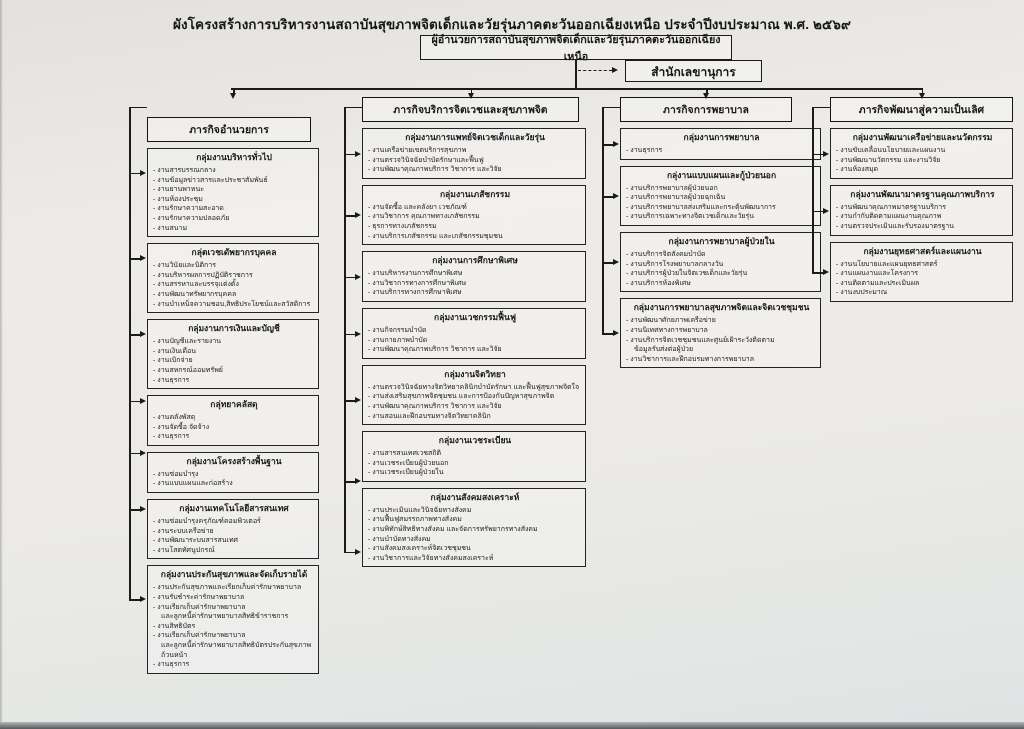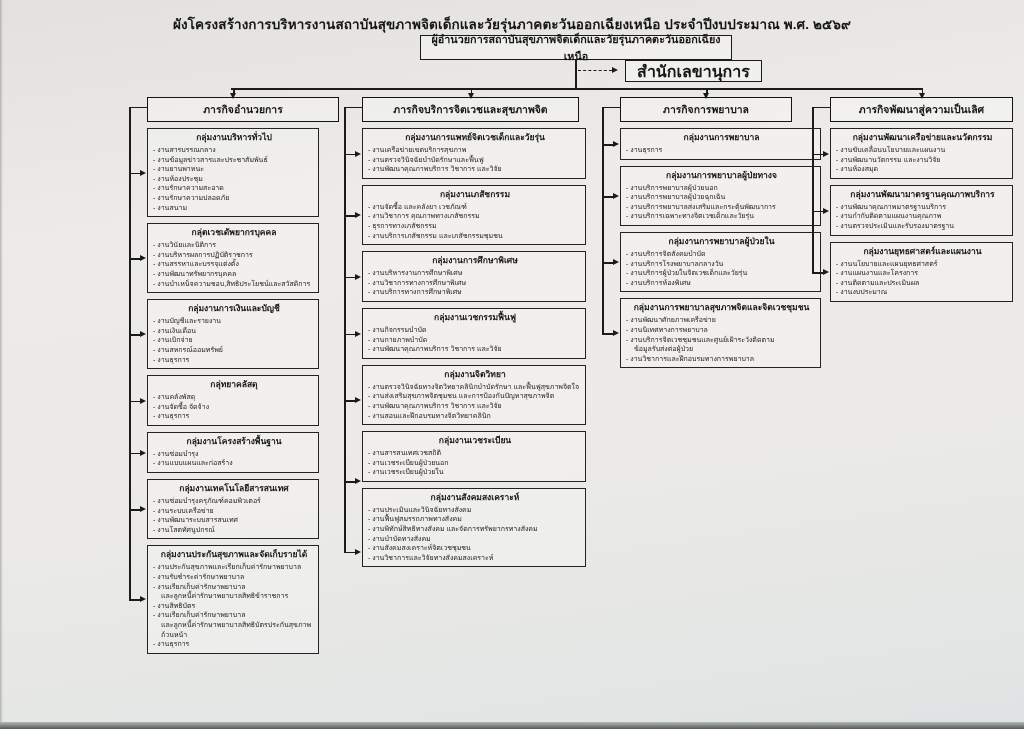--- a/index.html
+++ b/index.html
@@ -11,21 +11,21 @@
   .scan-edge-bottom{position:absolute;left:0;right:0;bottom:0;height:7px;
     background:linear-gradient(180deg,#b4b7b6,#54595c);}
   .scan-edge-left{position:absolute;left:0;top:0;bottom:0;width:3px;
     background:linear-gradient(90deg,rgba(80,85,86,.35),rgba(0,0,0,0));}
   .page-title{position:absolute;top:13px;left:0;width:100%;text-align:center;
     font-size:13.5px;font-weight:bold;letter-spacing:.1px;}
   .node{position:absolute;border:1.7px solid #1b1b1b;background:rgba(253,253,251,.38);
     display:flex;align-items:center;justify-content:center;text-align:center;
     font-weight:bold;box-sizing:border-box;}
   .director{left:420px;top:35px;width:312px;height:25px;font-size:10.8px;justify-content:center;}
-  .secretary{left:625px;top:60px;width:137px;height:22px;font-size:16px;}
+  .secretary{left:625px;top:60px;width:137px;height:22px;font-size:12px;}
   .vline,.hline{position:absolute;background:#1b1b1b;}
   .dash-line{position:absolute;left:578px;top:70px;width:34px;height:0;
     border-top:1.7px dashed #1b1b1b;}
   .arr-right{position:absolute;width:0;height:0;
     border-top:3.6px solid transparent;border-bottom:3.6px solid transparent;
     border-left:6.6px solid #1b1b1b;}
   .arr-down{position:absolute;width:0;height:0;
     border-left:3.6px solid transparent;border-right:3.6px solid transparent;
     border-top:6px solid #1b1b1b;}
   .column{position:absolute;top:97px;}
@@ -55,21 +55,21 @@
   <div class="arr-right" style="left:612px;top:67.3px;"></div>
 
   <div class="node secretary">
     <span>สำนักเลขานุการ</span>
   </div>
 
   <div class="hline" style="left:231px;top:88px;width:691px;height:1.8px;"></div>
 
   <div id="columns">
       <div class="column" style="left: 147px; width: 172px;">
-        <div class="col-header" style="width: 192px;">ภารกิจอำนวยการ</div>
+        <div class="col-header" style="width: 164px; margin-top: 20px;">ภารกิจอำนวยการ</div>
         <div class="gbox">
           <div class="btitle">กลุ่มงานบริหารทั่วไป</div>
           <div class="bitem">- งานสารบรรณกลาง</div>
           <div class="bitem">- งานข้อมูลข่าวสารและประชาสัมพันธ์</div>
           <div class="bitem">- งานยานพาหนะ</div>
           <div class="bitem">- งานห้องประชุม</div>
           <div class="bitem">- งานรักษาความสะอาด</div>
           <div class="bitem">- งานรักษาความปลอดภัย</div>
           <div class="bitem">- งานสนาม</div>
         </div>
@@ -201,21 +201,21 @@
         <div class="hline" style="left: -18px; top: 454.5px; width: 12px; height: 1.5px;"></div>
         <div class="arr-right" style="left: -7px; top: 451.6px;"></div>
       </div>
       <div class="column" style="left: 620px; width: 201px;">
         <div class="col-header" style="width: 172px;">ภารกิจการพยาบาล</div>
         <div class="gbox">
           <div class="btitle">กลุ่มงานการพยาบาล</div>
           <div class="bitem">- งานธุรการ</div>
         </div>
         <div class="gbox">
-          <div class="btitle">กลุ่มงานการพยาบาลผู้ป่ยทางจ</div>
+          <div class="btitle">กลุ่งานแบบแผนและกู้ป่วยนอก</div>
           <div class="bitem">- งานบริการพยาบาลผู้ป่วยนอก</div>
           <div class="bitem">- งานบริการพยาบาลผู้ป่วยฉุกเฉิน</div>
           <div class="bitem">- งานบริการพยาบาลส่งเสริมและกระตุ้นพัฒนาการ</div>
           <div class="bitem">- งานบริการเฉพาะทางจิตเวชเด็กและวัยรุ่น</div>
         </div>
         <div class="gbox">
           <div class="btitle">กลุ่มงานการพยาบาลผู้ป่วยใน</div>
           <div class="bitem">- งานบริการจิตสังคมบำบัด</div>
           <div class="bitem">- งานบริการโรงพยาบาลกลางวัน</div>
           <div class="bitem">- งานบริการผู้ป่วยในจิตเวชเด็กและวัยรุ่น</div>

